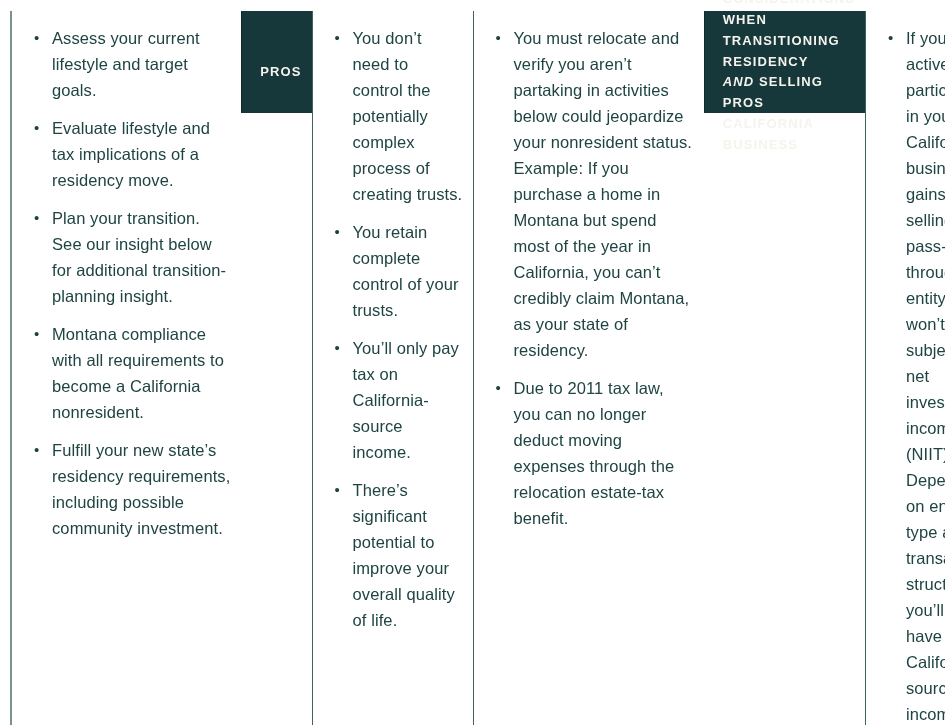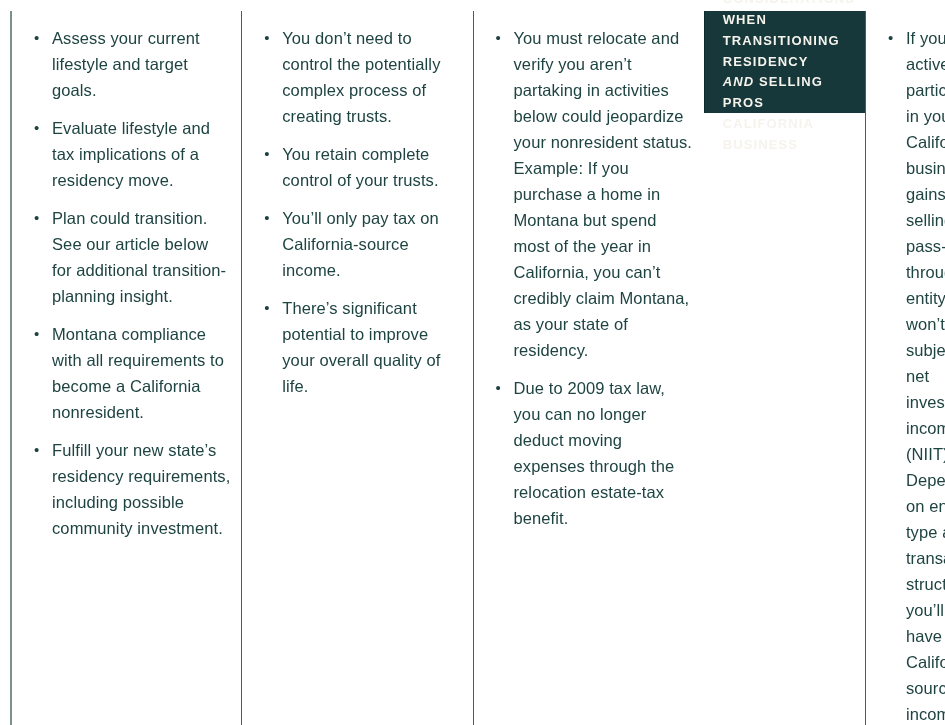--- a/index.html
+++ b/index.html
@@ -100,35 +100,40 @@
         <li>
           <span class="bullet">•</span>
           <span class="item-text">Assess your current lifestyle and target goals.</span>
         </li>
         <li>
           <span class="bullet">•</span>
           <span class="item-text">Evaluate lifestyle and tax implications of a residency move.</span>
         </li>
         <li>
           <span class="bullet">•</span>
-          <span class="item-text">Plan could transition. See our article below for additional transition-planning insight.</span>
+          <span class="item-text">Plan your transition. See our insight below for additional transition-planning insight.</span>
         </li>
         <li>
           <span class="bullet">•</span>
           <span class="item-text">Montana compliance with all requirements to become a California nonresident.</span>
         </li>
         <li>
           <span class="bullet">•</span>
           <span class="item-text">Fulfill your new state’s residency requirements, including possible community investment.</span>
         </li>
       </ul>
     </div>
   </div>
 
   <div class="col">
+    <div class="col-header">
+      <div class="hdr-text">
+        <span>PROS</span>
+      </div>
+    </div>
     <div class="col-body">
       <ul class="bullets">
         <li>
           <span class="bullet">•</span>
           <span class="item-text">You don’t need to control the potentially complex process of creating trusts.</span>
         </li>
         <li>
           <span class="bullet">•</span>
           <span class="item-text">You retain complete control of your trusts.</span>
         </li>
@@ -146,21 +151,21 @@
 
   <div class="col">
     <div class="col-body">
       <ul class="bullets">
         <li>
           <span class="bullet">•</span>
           <span class="item-text">You must relocate and verify you aren’t partaking in activities below could jeopardize your nonresident status. Example: If you purchase a home in Montana but spend most of the year in California, you can’t credibly claim Montana, as your state of residency.</span>
         </li>
         <li>
           <span class="bullet">•</span>
-          <span class="item-text">Due to 2009 tax law, you can no longer deduct moving expenses through the relocation estate-tax benefit.</span>
+          <span class="item-text">Due to 2011 tax law, you can no longer deduct moving expenses through the relocation estate-tax benefit.</span>
         </li>
       </ul>
     </div>
   </div>
 
   <div class="col">
     <div class="col-header">
       <div class="hdr-text">
         <span>CONSIDERATIONS WHEN
 TRANSITIONING RESIDENCY

